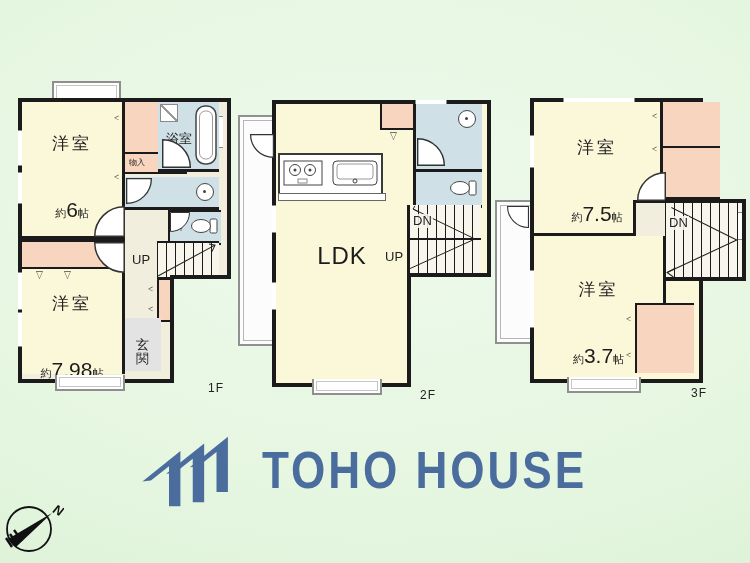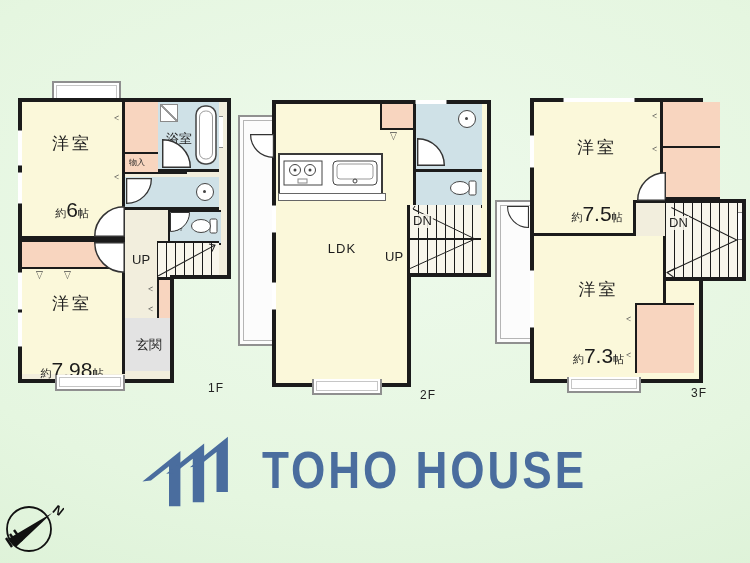--- a/index.html
+++ b/index.html
@@ -24,21 +24,21 @@
   .winV{position:absolute;background:#fff;border-top:1px solid #8a8a8a;border-bottom:1px solid #8a8a8a;}
   .winH{position:absolute;background:#fff;border-left:1px solid #8a8a8a;border-right:1px solid #8a8a8a;}
   .stairs{position:absolute;background:repeating-linear-gradient(90deg,var(--wall) 0 1.3px,transparent 1.3px 9px) #f8f6ec;}
   .sfan{position:absolute;left:0;top:0;width:100%;height:100%;}
   .door{position:absolute;}
   .flipX{transform:scaleX(-1);} .flipY{transform:scaleY(-1);} .rot180{transform:rotate(180deg);}
   .rlabel{position:absolute;text-align:center;line-height:1.15;}
   .rname{font-size:17px;letter-spacing:3px;font-weight:500;}
   .rsize{font-size:11px;margin-top:44px;}
   .rsize .num{font-size:21px;letter-spacing:0;}
-  .big .rname{font-size:13px;letter-spacing:1px;}
+  .big .rname{font-size:24px;letter-spacing:1px;}
   .big .rsize .num{font-size:22px;}
   .tag{position:absolute;font-size:13px;color:#222;line-height:1.1;}
   .tiny{font-size:8px;}
   .vtext{writing-mode:vertical-rl;text-orientation:upright;letter-spacing:1px;}
   .floorlab{position:absolute;font-size:12px;letter-spacing:1px;color:#222;}
   .sinkc{position:absolute;width:16px;height:16px;border-radius:50%;background:#fff;border:1px solid #444;}
   .sinkc::after{content:"";position:absolute;left:6px;top:6px;width:3px;height:3px;border-radius:50%;background:#444;}
   .fold{position:absolute;font-size:9px;color:#4a4a4a;line-height:1;transform:scaleY(1.2);}
   .washpan{position:absolute;background:#fff;border:1px solid #8a8a8a;
     background-image:linear-gradient(45deg,transparent 46%,#999 46%,#999 54%,transparent 54%);}
@@ -106,21 +106,21 @@
           <line x1="1" y1="31" x2="58" y2="2" stroke="#222" stroke-width="1"></line>
           <path d="M52,1 L58,2 L55,8" fill="none" stroke="#222" stroke-width="1"></path>
         </svg>
       </div>
       <div class="tag" style="left:110px;top:151px">UP</div>
 
       <div class="abs pink" style="left:135px;top:176px;width:13px;height:40px;border:2px solid var(--wall)"></div>
       <span class="fold" style="left:124px;top:182px">＜</span>
       <span class="fold" style="left:124px;top:202px">＜</span>
 
-      <div class="abs" style="left:103px;top:216px;width:45px;height:53px;background:var(--gray)">
+      <div class="abs" style="left:103px;top:216px;width:36px;height:53px;background:var(--gray)">
         <div class="tag" style="left:11px;top:20px">玄関</div>
       </div>
 
       <div class="abs cream" style="left:0;top:137px;width:100px;height:132px;border-top:3px solid var(--wall);border-right:3px solid var(--wall)">
         <div class="abs pink" style="left:0;top:0;width:62px;height:25px;border-bottom:2px solid var(--wall);border-right:2px solid var(--wall)"></div>
         <span class="fold" style="left:14px;top:28px">▽</span>
         <span class="fold" style="left:42px;top:28px">▽</span>
         <div class="rlabel" style="left:0;top:52px;width:100%">
           <div class="rname">洋室</div>
           <div class="rsize"><span>約</span><span class="num">7.98</span><span>帖</span></div>
@@ -234,21 +234,21 @@
       <svg class="door" style="left:103px;top:70px" width="29" height="29" viewBox="0 0 32 32">
           <path d="M31.2,0.8 L31.2,31.2 L0.8,31.2 A30.4,30.4 0 0 1 31.2,0.8 Z" fill="#fff" stroke="#333" stroke-width="1.6"></path>
         </svg>
       <svg class="door flipY" style="left:103px;top:168px" width="28" height="28" viewBox="0 0 32 32">
           <path d="M31.2,0.8 L31.2,31.2 L0.8,31.2 A30.4,30.4 0 0 1 31.2,0.8 Z" fill="#fff" stroke="#333" stroke-width="1.6"></path>
         </svg>
 
       <div class="abs cream" style="left:0;top:134px;width:129px;height:135px;border-right:3px solid var(--wall)">
         <div class="rlabel" style="left:0;top:44px;width:100%">
           <div class="rname">洋室</div>
-          <div class="rsize"><span>約</span><span class="num">7.3</span><span>帖</span></div>
+          <div class="rsize"><span>約</span><span class="num">3.7</span><span>帖</span></div>
         </div>
       </div>
       <div class="abs pink" style="left:101px;top:201px;width:28px;height:68px;border:2px solid var(--wall);border-right:none;border-bottom:none"></div>
       <span class="fold" style="left:90px;top:212px">＜</span>
       <span class="fold" style="left:90px;top:248px">＜</span>
 
       <div class="winV" style="left:-4px;top:33px;width:4px;height:31px"></div>
       <div class="winV" style="left:-4px;top:168px;width:4px;height:56px"></div>
       <div class="winH" style="left:29px;top:-4px;width:70px;height:4px"></div>
     </div>

